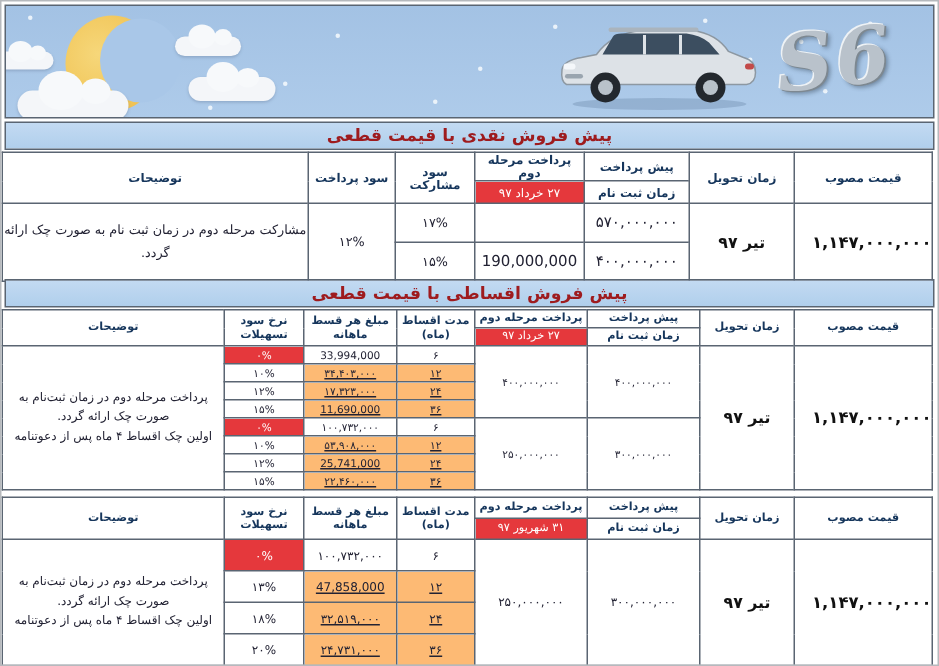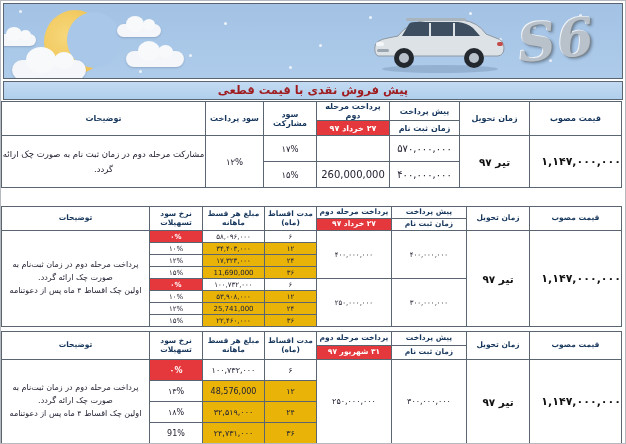--- a/index.html
+++ b/index.html
@@ -31,28 +31,28 @@
   .section-bar { position:absolute; left:2px; right:2px; height:19px; background:linear-gradient(#c3daf2,#b0cfec);
                  border:1px solid #5a6572; text-align:center; font-weight:bold; font-size:11.5px; line-height:17px; color:#9e1b1e; }
   .bar1 { top:80px; } .bar2 { top:185px; }
 
   
   table { position:absolute; right:3px; width:620px; border-collapse:collapse; table-layout:fixed; background:#fff; }
   td { border:1px solid #5a6572; text-align:center; vertical-align:middle; overflow:hidden; color:#223; }
   .t1 { top:100px; } .t2 { top:205px; } .t3 { top:330px; }
   .hdr { color:#16365c; font-weight:bold; font-size:8px; line-height:1.15; background:#fff; }
   .t2 .hdr, .t3 .hdr { font-size:7.5px; }
-  .red { background:#e5383c !important; color:#fff !important; font-weight:bold;margin-top:40px; }
+  .red { background:#e5383c !important; color:#fff !important; font-weight:normal;margin-top:40px; }
   .num { direction:ltr; unicode-bidi:embed; }
   .price-cell { font-weight:bold; font-size:11px; color:#111;text-align:right; }
   .delivery-cell { font-weight:bold; font-size:10.5px; color:#111; }
   .t1 .val { font-size:10px; } .t1 .pct { font-size:8.5px; }
   .t2 .val, .t2 .pct { font-size:7px; } 
   .t3 .val, .t3 .pct { font-size:8px; }
-  .tint { background:#eab308; }
+  .tint { background:#fdba74;text-decoration:underline; }
   .notes-cell { font-size:8.5px; color:#223; line-height:1.8; }
   .t2 .notes-cell, .t3 .notes-cell { font-size:8px; line-height:1.6; }
   .note2 { margin-top:0; }
   .t1 tr.h { height:15px; } .t1 tr.b { height:26px; }
   .t2 tr.h { height:12px; } .t2 tr.b { height:12px; }
   .t3 tr.h { height:14px; } .t3 tr.b { height:21px; }
 </style>
 </head>
 <body>
 
@@ -129,26 +129,27 @@
       <td class="price-cell num" rowspan="2">۱,۱۴۷,۰۰۰,۰۰۰</td>
       <td class="delivery-cell" rowspan="2">تیر ۹۷</td>
       <td class="val num">۵۷۰,۰۰۰,۰۰۰</td>
       <td class="val num"></td>
       <td class="pct num">۱۷%</td>
       <td class="pct num" rowspan="2">۱۲%</td>
       <td class="notes-cell" rowspan="2">مشارکت مرحله دوم در زمان ثبت نام به صورت چک ارائه گردد.</td>
     </tr>
     <tr class="b">
       <td class="val num">۴۰۰,۰۰۰,۰۰۰</td>
-      <td class="val num">260,000,000</td>
+      <td class="val num">190,000,000</td>
       <td class="pct num">۱۵%</td>
     </tr>
   </tbody>
     </table>
 
+  <div class="section-bar bar2">پیش فروش اقساطی با قیمت قطعی</div>
 
   <table class="t2">
     <colgroup>
       <col style="width:92px">
         <col style="width:63px">
         <col style="width:75px">
         <col style="width:75px">
       <col style="width:52px">
         <col style="width:62px">
         <col style="width:53px">
@@ -168,21 +169,21 @@
     <tr class="h">
       <td class="hdr">زمان ثبت نام</td>
       <td class="hdr red">۲۷ خرداد ۹۷</td>
     </tr>
     <tr class="b">
       <td class="price-cell num" rowspan="8">۱,۱۴۷,۰۰۰,۰۰۰</td>
       <td class="delivery-cell" rowspan="8">تیر ۹۷</td>
       <td class="val num" rowspan="4">۴۰۰,۰۰۰,۰۰۰</td>
       <td class="val num" rowspan="4">۴۰۰,۰۰۰,۰۰۰</td>
       <td class="val num">۶</td>
-      <td class="val num">۵۸,۰۹۶,۰۰۰</td>
+      <td class="val num">33,994,000</td>
       <td class="pct num red">۰%</td>
       <td class="notes-cell" rowspan="8">
         <div>پرداخت مرحله دوم در زمان ثبت‌نام به صورت چک ارائه گردد.</div>
         <div class="note2">اولین چک اقساط ۴ ماه پس از دعوتنامه</div>
       </td>
     </tr>
     <tr class="b">
       <td class="val num tint">۱۲</td>
       <td class="val num tint">۳۴,۴۰۳,۰۰۰</td>
       <td class="pct num">۱۰%</td>
@@ -256,29 +257,29 @@
       <td class="val num">۶</td>
       <td class="val num">۱۰۰,۷۳۲,۰۰۰</td>
       <td class="pct num red">۰%</td>
       <td class="notes-cell" rowspan="4">
         <div>پرداخت مرحله دوم در زمان ثبت‌نام به صورت چک ارائه گردد.</div>
         <div class="note2">اولین چک اقساط ۴ ماه پس از دعوتنامه</div>
       </td>
     </tr>
     <tr class="b">
       <td class="val num tint">۱۲</td>
-      <td class="val num tint">48,576,000</td>
+      <td class="val num tint">47,858,000</td>
       <td class="pct num">۱۳%</td>
     </tr>
     <tr class="b">
       <td class="val num tint">۲۴</td>
       <td class="val num tint">۳۲,۵۱۹,۰۰۰</td>
       <td class="pct num">۱۸%</td>
     </tr>
     <tr class="b">
       <td class="val num tint">۳۶</td>
       <td class="val num tint">۲۴,۷۳۱,۰۰۰</td>
-      <td class="pct num">91%</td>
+      <td class="pct num">۲۰%</td>
     </tr>
   </tbody>
     </table>
 
 </div>
 
 </body></html>

